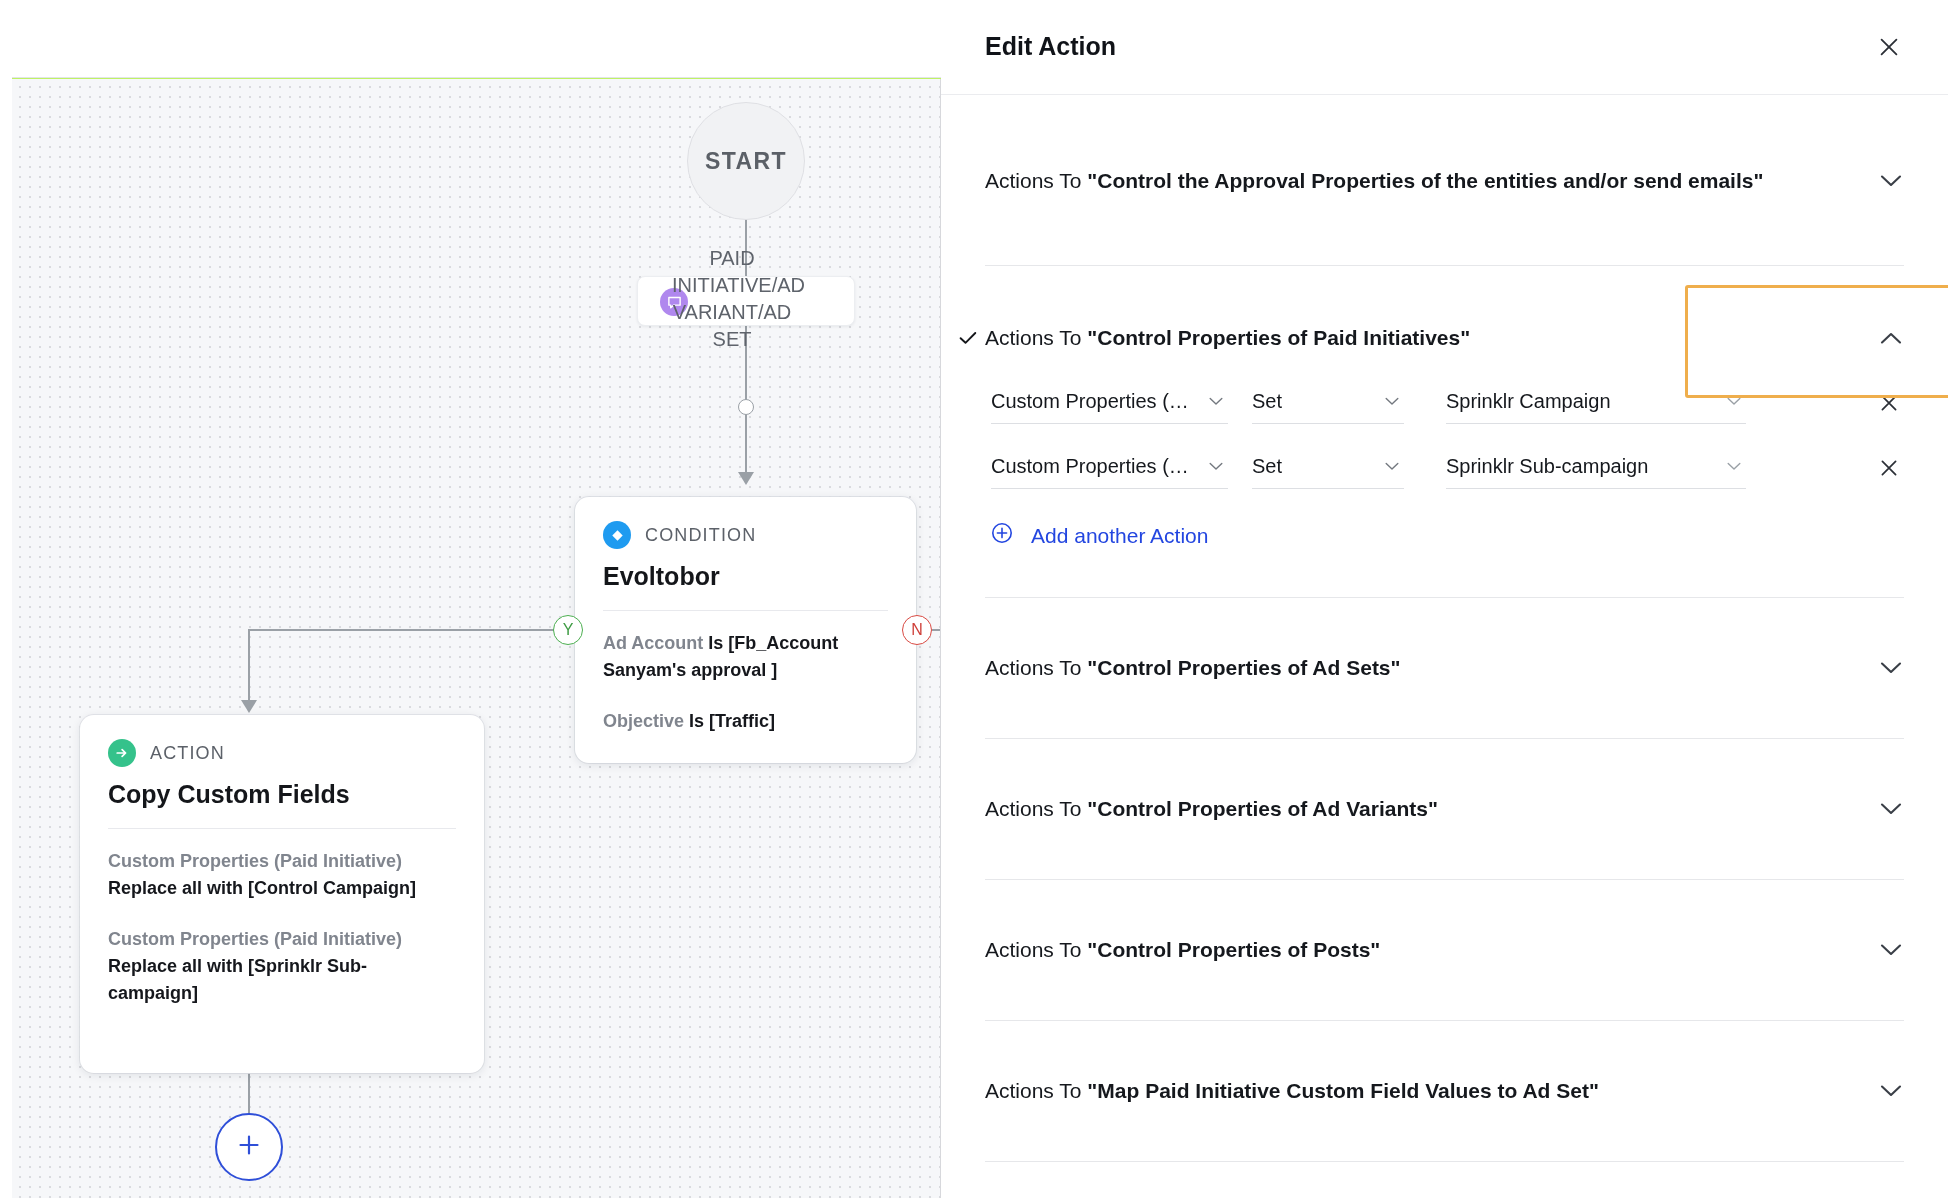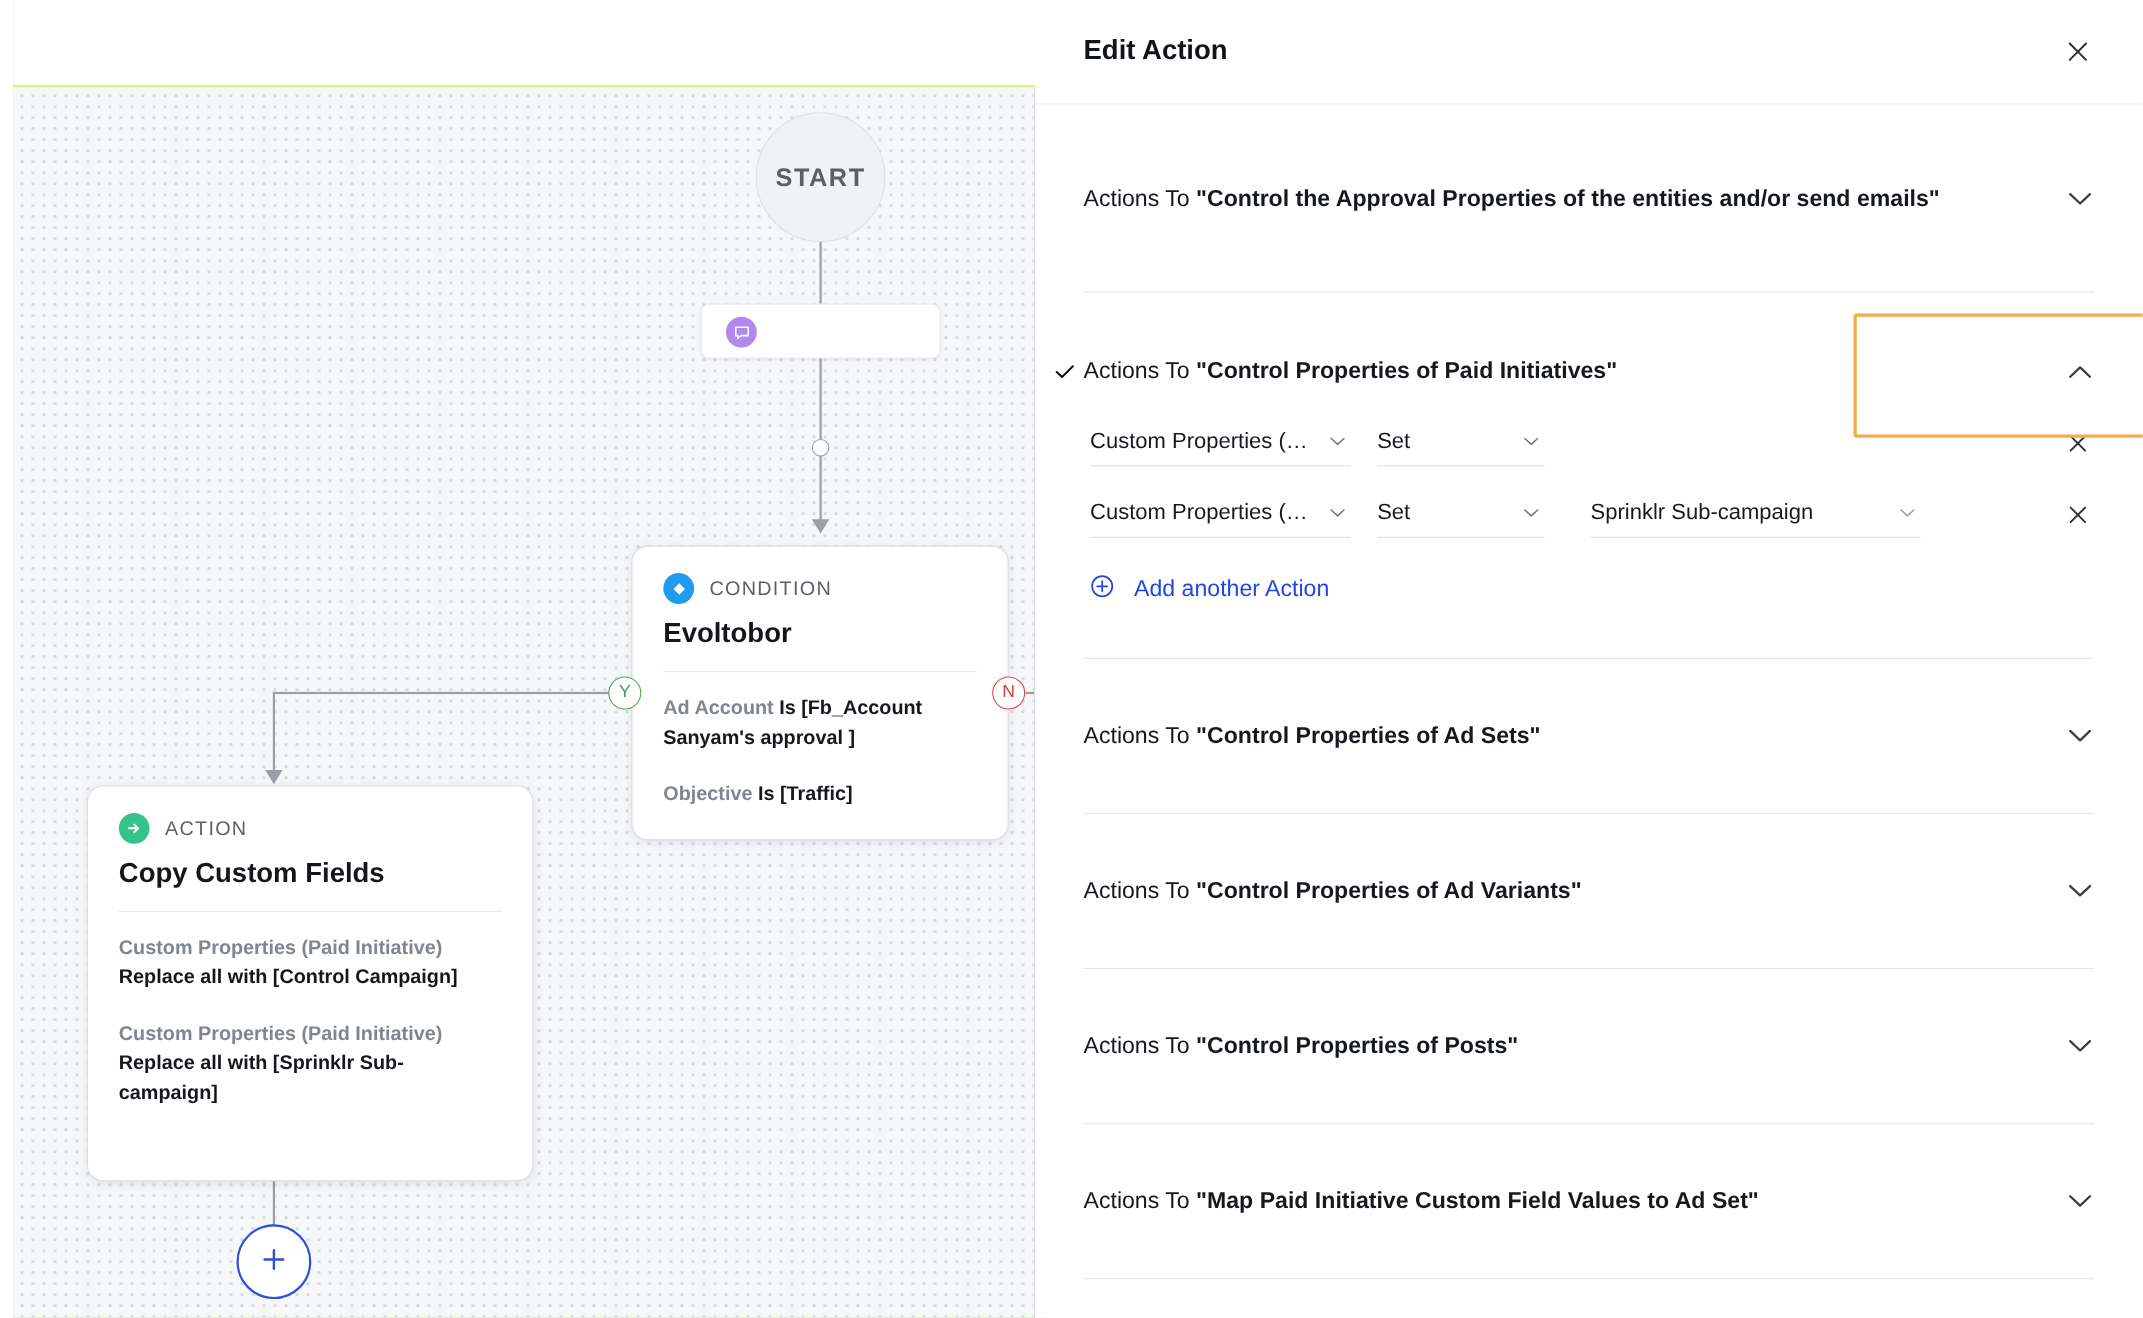--- a/index.html
+++ b/index.html
@@ -287,20 +287,21 @@
       <span id="start-label">START</span>
     </div>
 
     <div id="trigger-chip">
       <span id="trigger-chip-icon">
         <svg width="15" height="15" viewBox="0 0 16 16" aria-hidden="true">
           <path d="M2 2.6h12v8.2H7.2L4 13.6v-2.8H2z" fill="none" stroke="#ffffff" stroke-width="1.5" stroke-linejoin="round"></path>
         </svg>
       </span>
     </div>
+    <div id="trigger-text">PAID INITIATIVE/AD VARIANT/AD SET</div>
 
     <div id="condition-node">
       <div class="node-kicker-row">
         <span id="condition-icon">
           <svg width="13" height="13" viewBox="0 0 12 12" aria-hidden="true">
             <rect x="2.6" y="2.6" width="6.8" height="6.8" transform="rotate(45 6 6)" fill="#ffffff"></rect>
           </svg>
         </span>
         <span class="node-kicker">CONDITION</span>
       </div>
@@ -406,20 +407,28 @@
               </span>
             </div>
             <div class="select-field field-op">
               <span class="select-value">Set</span>
               <span class="select-caret">
                 <svg width="14" height="9" viewBox="0 0 14 9" aria-hidden="true">
                     <path d="M1.2 1.6L7 7l5.8-5.4" fill="none" stroke="#73787f" stroke-width="1.4" stroke-linecap="round" stroke-linejoin="round"></path>
                   </svg>
               </span>
             </div>
+            <div class="select-field field-val" style="margin-left:42px;">
+              <span class="select-value">Sprinklr Campaign</span>
+              <span class="select-caret">
+                <svg width="14" height="9" viewBox="0 0 14 9" aria-hidden="true">
+                    <path d="M1.2 1.6L7 7l5.8-5.4" fill="none" stroke="#9aa0a6" stroke-width="1.4" stroke-linecap="round" stroke-linejoin="round"></path>
+                  </svg>
+              </span>
+            </div>
             <div class="row-remove">
               <svg width="20" height="20" viewBox="0 0 20 20" aria-hidden="true">
                   <path d="M3.4 3.4l13.2 13.2M16.6 3.4L3.4 16.6" stroke="#2b2f36" stroke-width="1.7" stroke-linecap="round"></path>
                 </svg>
             </div>
           </div>
 
           
           <div class="action-row">
             <div class="select-field field-prop">

